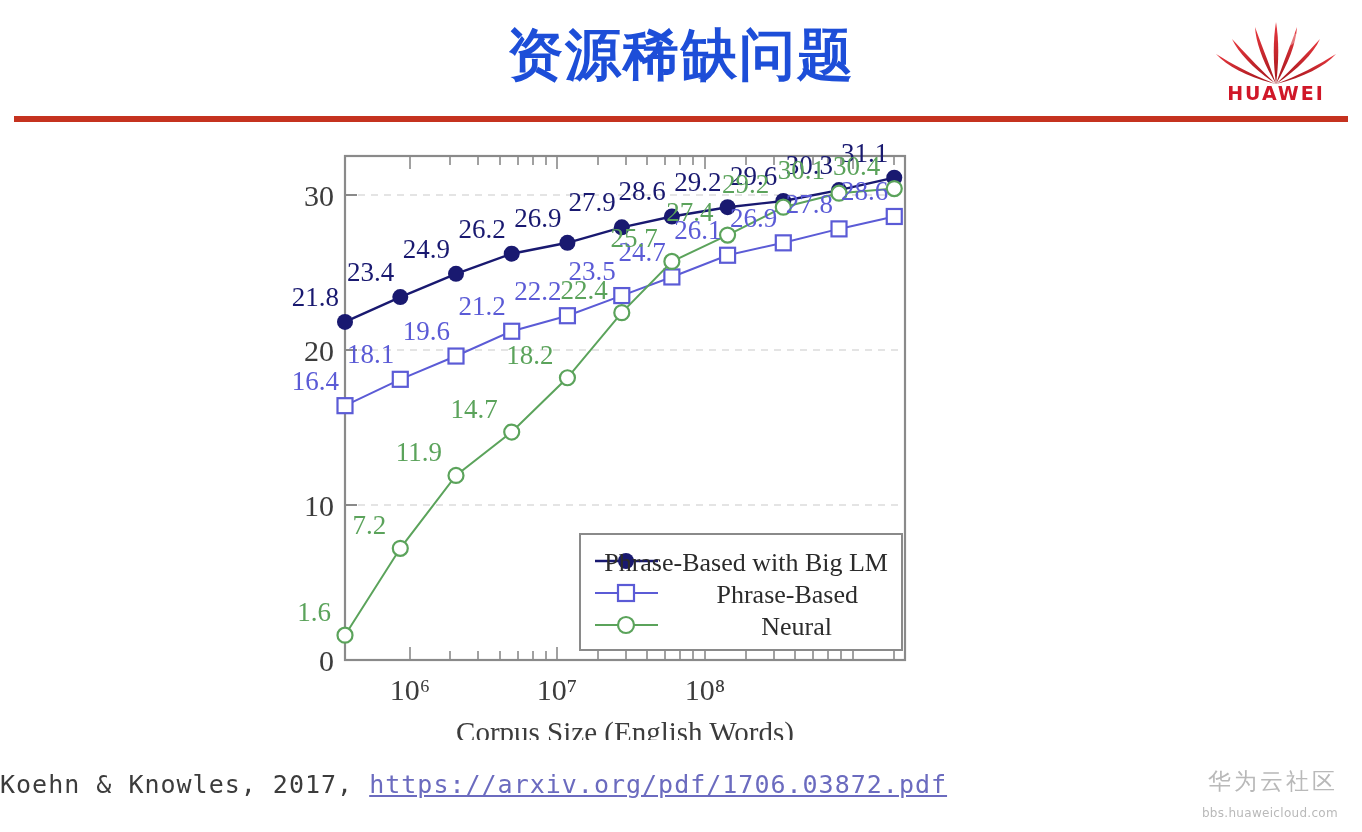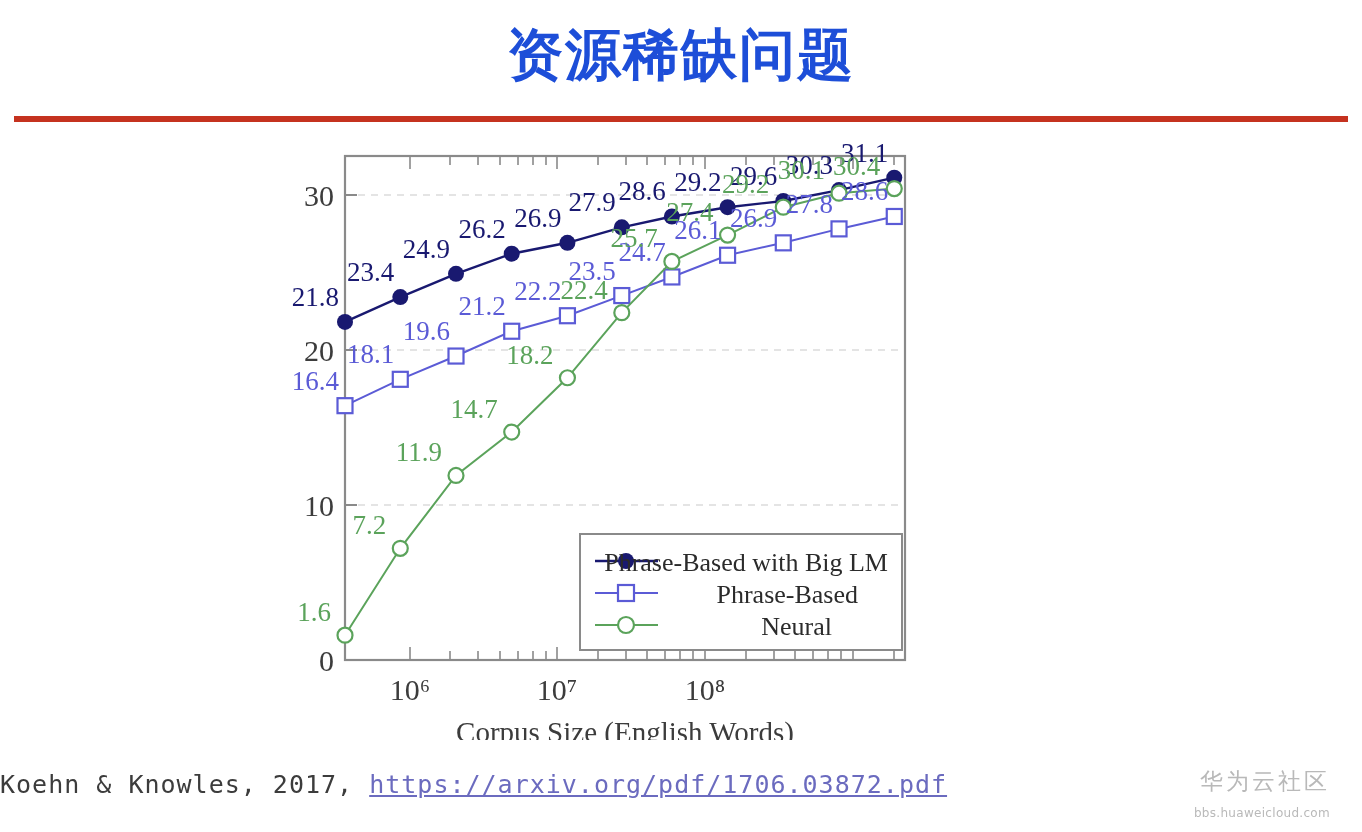--- a/index.html
+++ b/index.html
@@ -45,40 +45,63 @@
   #citation{
     position:absolute;left:0;top:770px;width:1362px;text-align:left;
     font-family:"DejaVu Sans Mono", monospace;
     font-size:25px;color:#3c3c3c;letter-spacing:1px;
   }
   #citation-link{
     color:#6b6bbf;text-decoration:underline;
   }
   
   #watermark{
-    position:absolute;right:32px;bottom:12px;text-align:right;
+    position:absolute;right:24px;bottom:12px;text-align:right;
     color:#b9b9b9;
   }
   #watermark-cn{
     font-family:"DejaVu Sans", sans-serif;font-size:23px;letter-spacing:3px;
     line-height:26px;
   }
   #watermark-url{
     font-family:"DejaVu Sans", sans-serif;font-size:12px;letter-spacing:.3px;
     margin-top:12px;
   }
   text{font-family:"Liberation Serif", serif;}
 </style>
 </head>
 <body>
 
 <div id="slide-header">
   <div id="slide-title">资源稀缺问题</div>
   <div id="header-rule"></div>
 
+  <div id="huawei-logo">
+    <svg width="136" height="74" viewBox="0 0 136 74">
+      <defs>
+        <linearGradient id="petG" x1="0" y1="0" x2="0" y2="1">
+          <stop offset="0%" stop-color="#e8393f"></stop>
+          <stop offset="100%" stop-color="#a3151c"></stop>
+        </linearGradient>
+      </defs>
+      <g transform="translate(68,70)">
+        <g>
+          <path d="M0,0 C -3,-22 -3,-44 0,-62 C 3,-44 3,-22 0,0 Z" fill="url(#petG)"></path>
+          <path d="M0,0 C -12,-20 -20,-40 -21,-57 C -15,-40 -7,-21 0,0 Z" fill="url(#petG)" transform="rotate(0)"></path>
+          <path d="M0,0 C 12,-20 20,-40 21,-57 C 15,-40 7,-21 0,0 Z" fill="url(#petG)"></path>
+          <path d="M0,0 C -22,-15 -37,-30 -44,-45 C -32,-32 -16,-15 0,0 Z" fill="url(#petG)"></path>
+          <path d="M0,0 C 22,-15 37,-30 44,-45 C 32,-32 16,-15 0,0 Z" fill="url(#petG)"></path>
+          <path d="M0,0 C -28,-7 -48,-17 -60,-30 C -44,-20 -20,-7 0,0 Z" fill="url(#petG)"></path>
+          <path d="M0,0 C 28,-7 48,-17 60,-30 C 44,-20 20,-7 0,0 Z" fill="url(#petG)"></path>
+        </g>
+        <ellipse cx="14" cy="-44" rx="9" ry="5" fill="#ffffff" opacity="0.35" transform="rotate(-35 14 -44)"></ellipse>
+      </g>
+    </svg>
+    <div id="huawei-wordmark">HUAWEI</div>
+  </div>
 </div>
 
 <div id="chart-figure">
   <svg id="chart-svg" width="760" height="600" viewBox="0 0 760 600">
 
     <rect id="plot-bg" x="95" y="16" width="560" height="504" fill="#ffffff"></rect>
 
     <g id="gridlines" stroke="#dcdcdc" stroke-width="1.3" stroke-dasharray="7,6">
       <line x1="95" y1="520" x2="655" y2="520"></line>
       <line x1="95" y1="365" x2="655" y2="365"></line>

